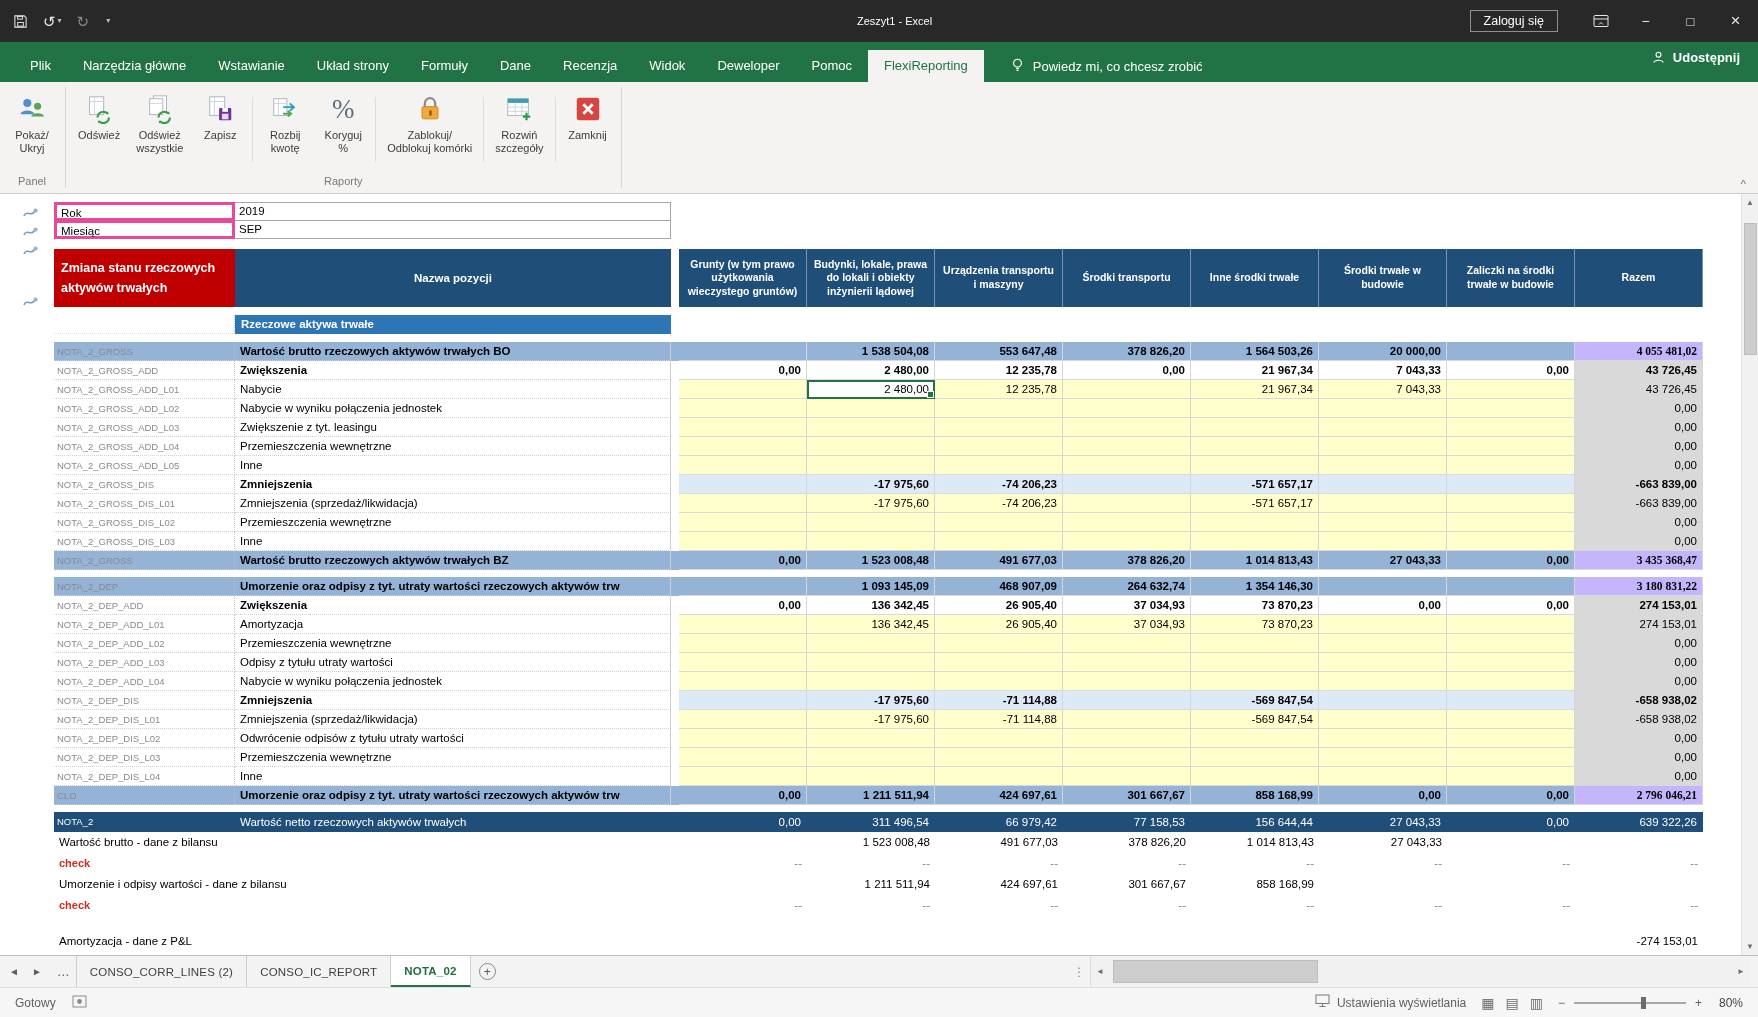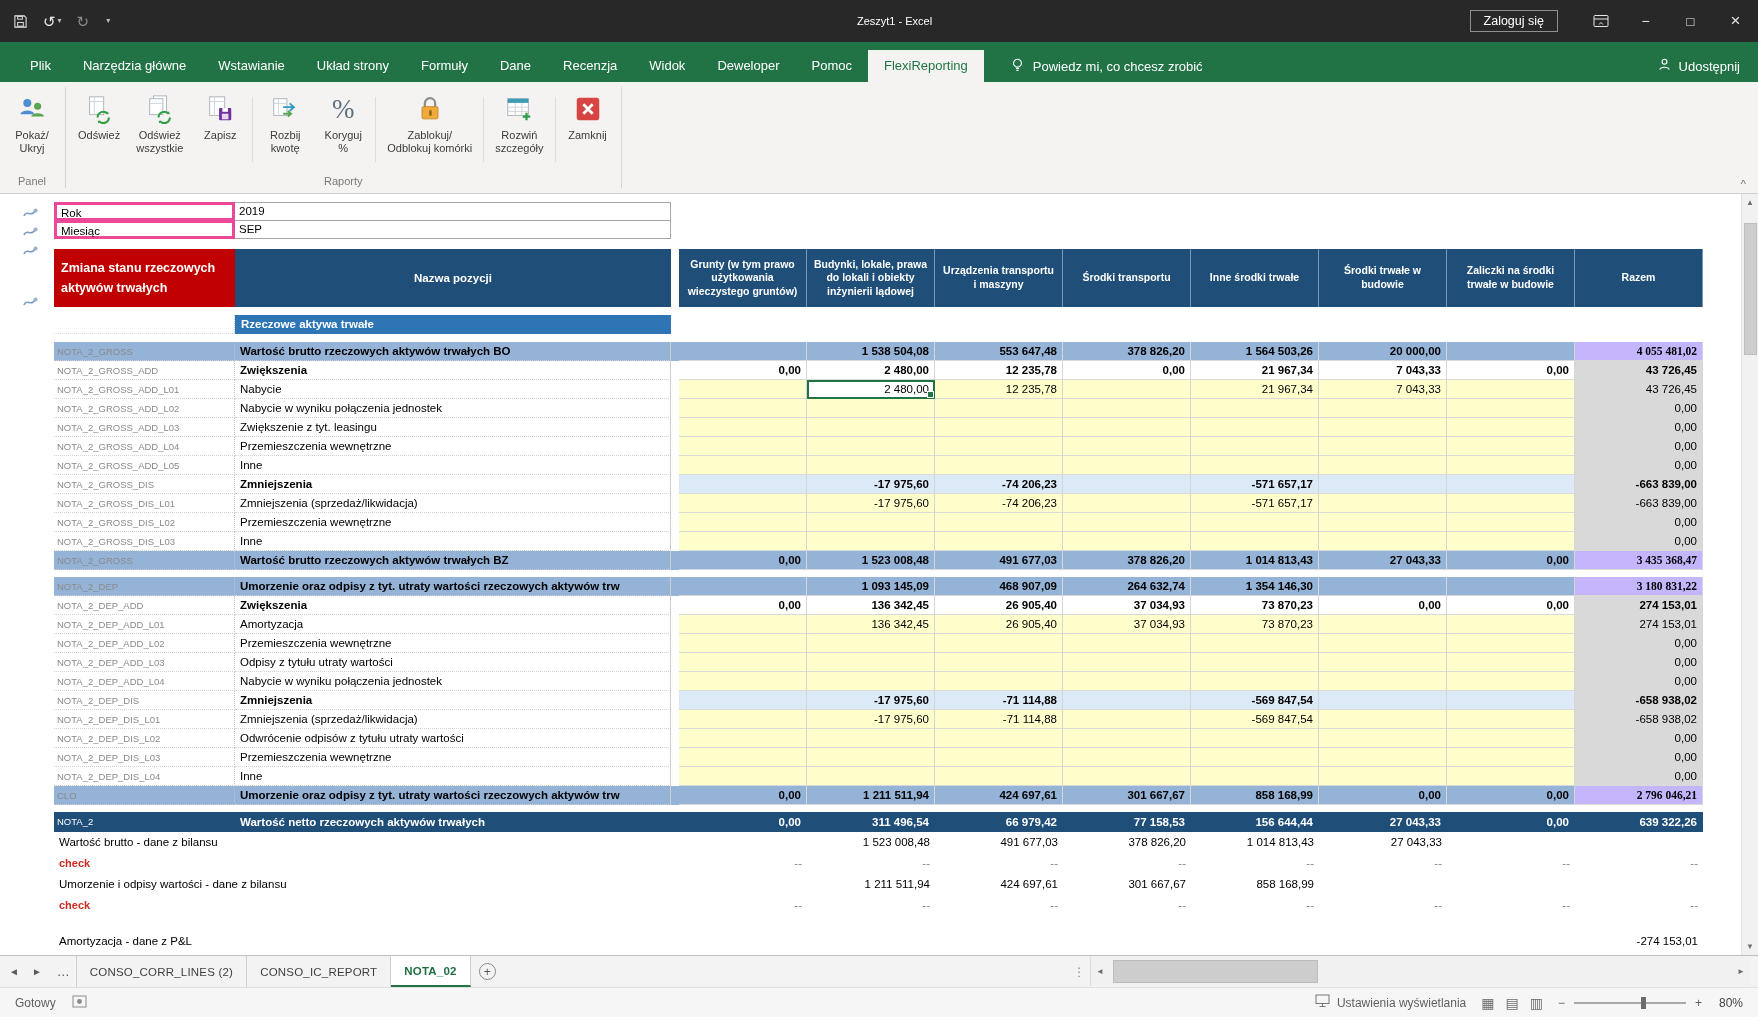--- a/index.html
+++ b/index.html
@@ -18,21 +18,21 @@
   .signin { border:1px solid #8f8f8f; padding:3px 13px; font-size:12.5px; color:#fff; margin-right:20px; }
   .ribbon-opts { width:40px; text-align:center; }
   .win-btn { width:45px; height:42px; display:flex; align-items:center; justify-content:center; color:#e6e6e6; font-size:14px; }
   .maxglyph { font-size:13px; }
 
   
   .tabsbar { flex:0 0 40px; background:#217346; display:flex; align-items:flex-end; padding-left:14px; color:#fff; }
   .rtab { height:32px; line-height:32px; padding:0 16px; font-size:13px; color:#fff; white-space:nowrap; }
   .rtab.active { background:#f4f3f2; color:#217346; }
   .tellme { display:flex; align-items:center; gap:8px; height:32px; margin-left:26px; font-size:13px; white-space:nowrap; }
-  .share { margin-left:auto; margin-right:18px; height:32px; display:flex; align-items:center; gap:7px; font-size:13px; white-space:nowrap; }
+  .share { margin-left:auto; margin-right:18px; height:32px; display:flex; align-items:flex-start; gap:7px; font-size:13px; white-space:nowrap;font-weight:bold; }
 
   
   .ribbon { flex:0 0 112px; background:#f4f3f2; border-bottom:1px solid #d0cecb; display:flex; position:relative; }
   .rgroup { display:flex; flex-direction:column; }
   .rbuttons { flex:1; display:flex; align-items:stretch; padding:5px 3px 0; }
   .rgrouplabel { height:21px; line-height:19px; text-align:center; font-size:11px; color:#7a7a78; }
   .gsep { width:1px; background:#d8d6d3; margin:5px 1px; }
   .bsep { width:1px; background:#dedcd9; margin:10px 3px; }
   .bigbtn { display:flex; flex-direction:column; align-items:center; padding:4px 8px 2px; min-width:58px; cursor:default; }
   .bicon { height:36px; display:flex; align-items:center; justify-content:center; margin-bottom:2px; }
@@ -83,21 +83,21 @@
   .total .rval.razem { background:#c4b5fd;font-family:Liberation Serif, serif; }
   .add .rname, .add .rval { font-weight:bold; }
   .add .rval.razem { background:#d9d9d9; }
   .leaf .rval { background:#ffffcc; }
   .leaf .rval.razem { background:#d9d9d9; }
   .dis .rname, .dis .rval { font-weight:bold; }
   .dis .rval { background:#dce9f7; }
   .dis .rval.razem { background:#d9d9d9; }
   .net { height:20px; line-height:20px; }
   .net .rcode, .net .rname, .net .rgap, .net .rval { background:#1f4e79; color:#fff; border-color:#1f4e79; }
-  .net .rname, .net .rval { font-weight:bold; }
+  .net .rname, .net .rval { font-weight:normal; }
   .plain, .check, .pnl { height:21px; line-height:21px; }
   .plain .rval, .check .rval, .pnl .rval { border:none; background:transparent; }
   .check .rlabel { color:#d02b20; font-weight:600; font-size:11px; }
   .check .rval { color:#808080; }
 
   .selcell { background:#fff !important; outline:2px solid #217346; outline-offset:-2px; z-index:3; }
   .selcell::after { content:""; position:absolute; right:0; bottom:0; width:5px; height:5px; background:#217346; border:1px solid #fff; }
 
   
   .sheettabs { flex:0 0 32px; background:#f3f3f3; border-top:1px solid #bdbdbd; display:flex; align-items:stretch; font-size:11.5px; color:#3f3f3f; }

